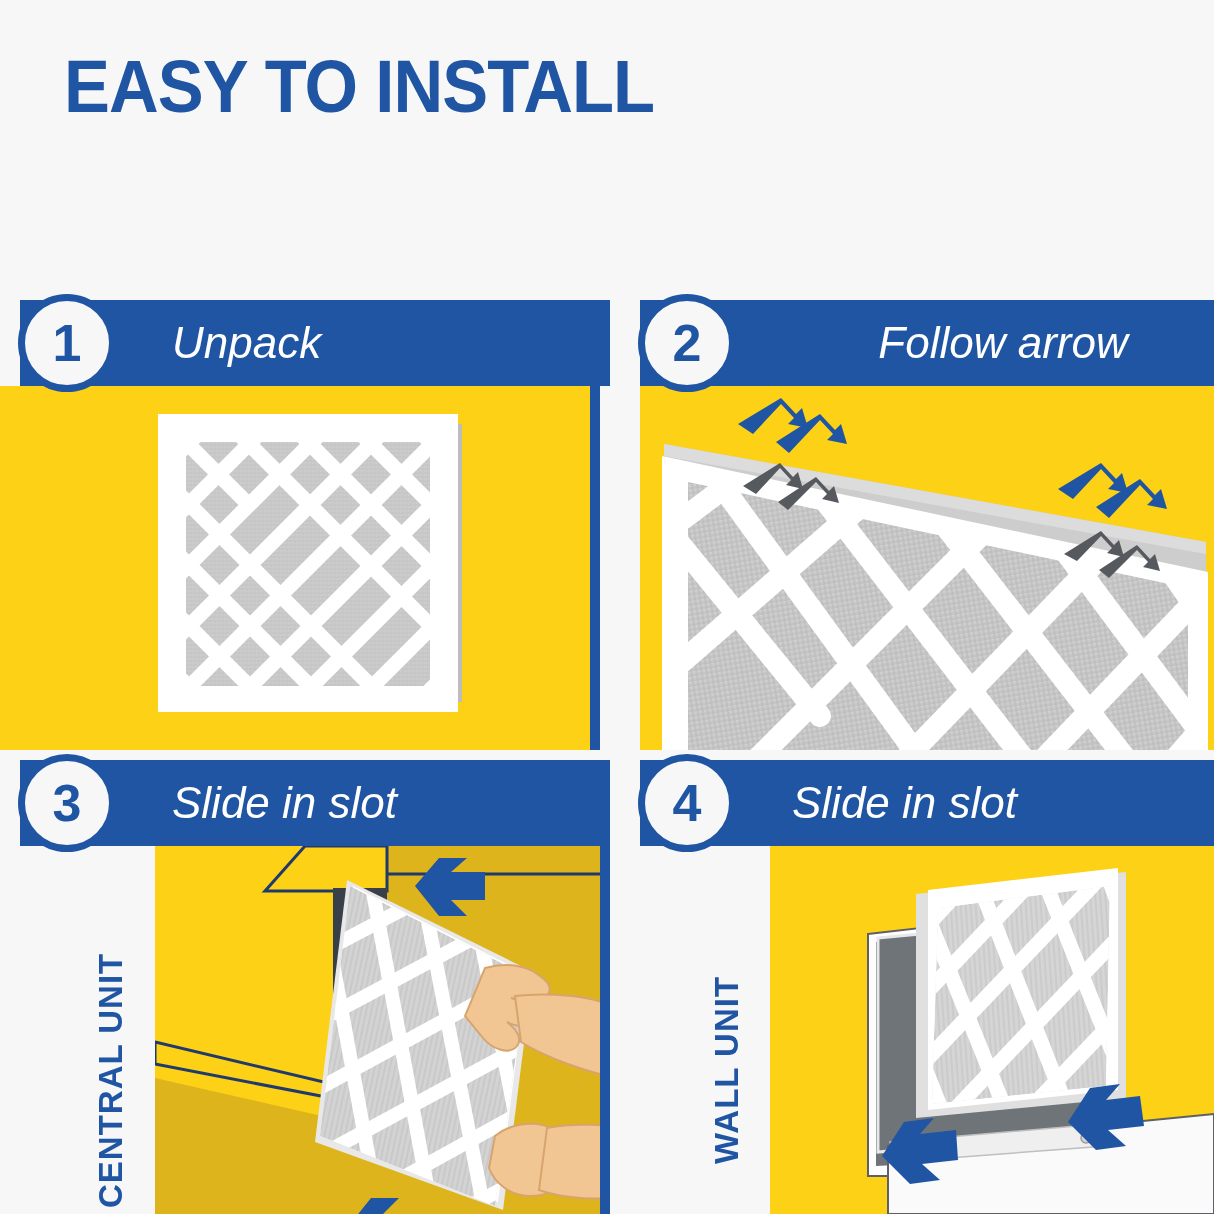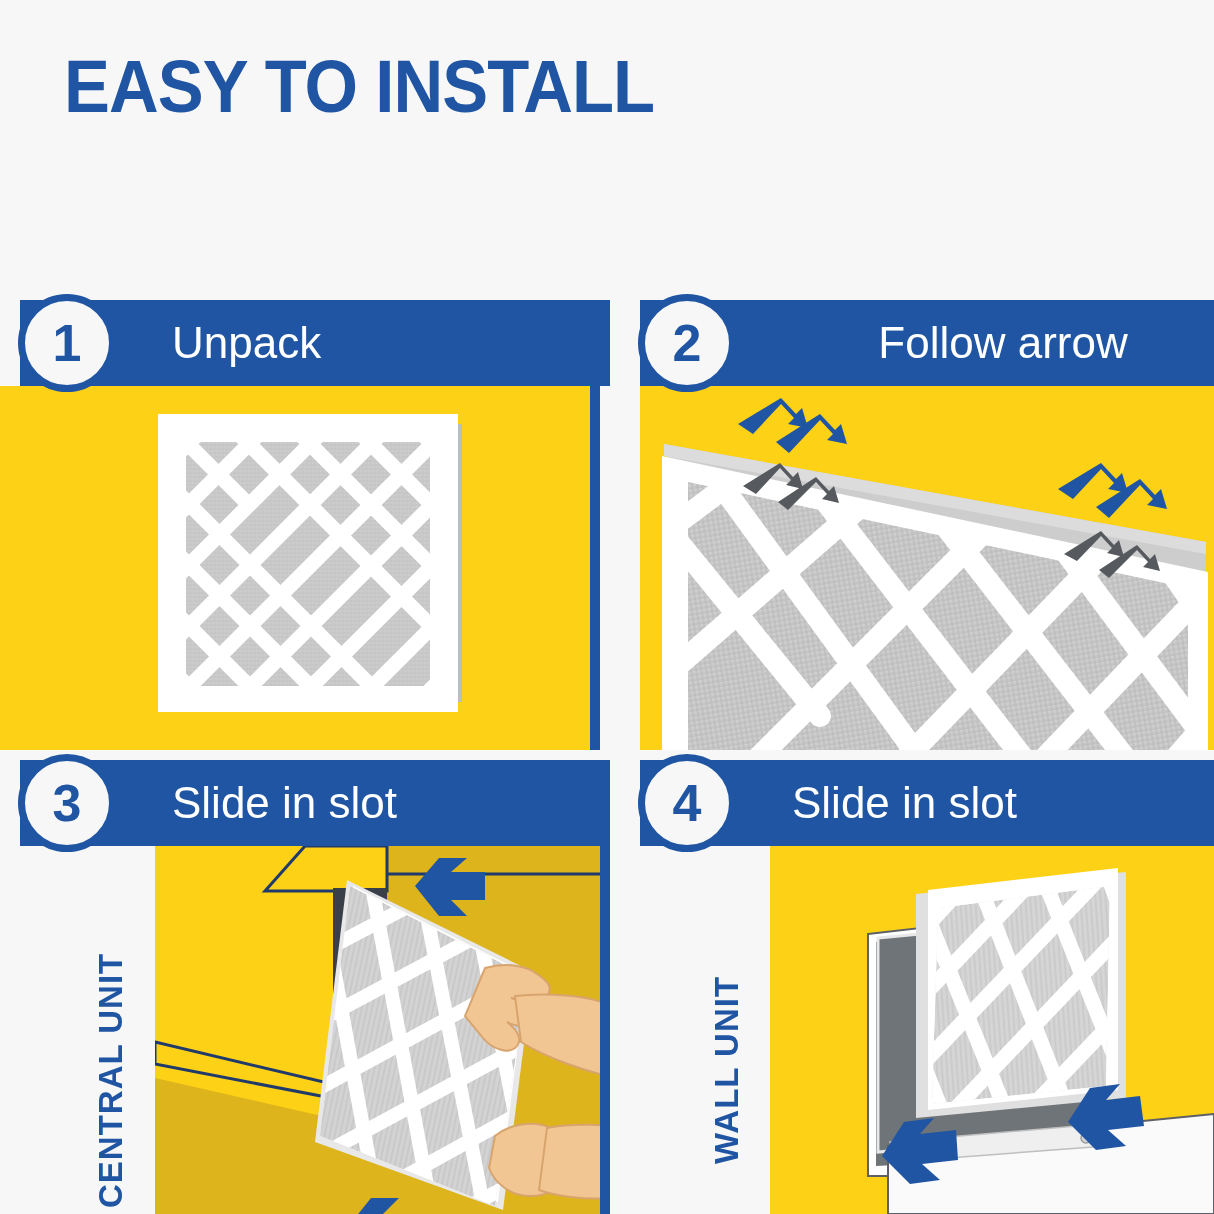--- a/index.html
+++ b/index.html
@@ -36,21 +36,21 @@
     position:absolute;left:0;top:0;height:86px;
     background:#1F55A3;
     display:flex;align-items:center;
   }
   .p1 .hdr{left:20px;width:590px;}
   .p2 .hdr{left:20px;width:574px;justify-content:center;}
   .p3 .hdr{left:20px;width:590px;}
   .p4 .hdr{left:20px;width:574px;}
   .hdr-label{
     color:#FFFFFF;font-size:44px;font-weight:400;
-    margin-left:152px;white-space:nowrap;line-height:1;
+    margin-left:152px;white-space:nowrap;line-height:1;font-style:italic;
   }
 
   
   .badge{
     position:absolute;top:-6px;left:18px;
     width:98px;height:98px;border-radius:50%;
     background:#F7F7F7;border:7px solid #1F55A3;
     box-sizing:border-box;
     display:flex;align-items:center;justify-content:center;
     color:#1F55A3;font-size:52px;font-weight:bold;

